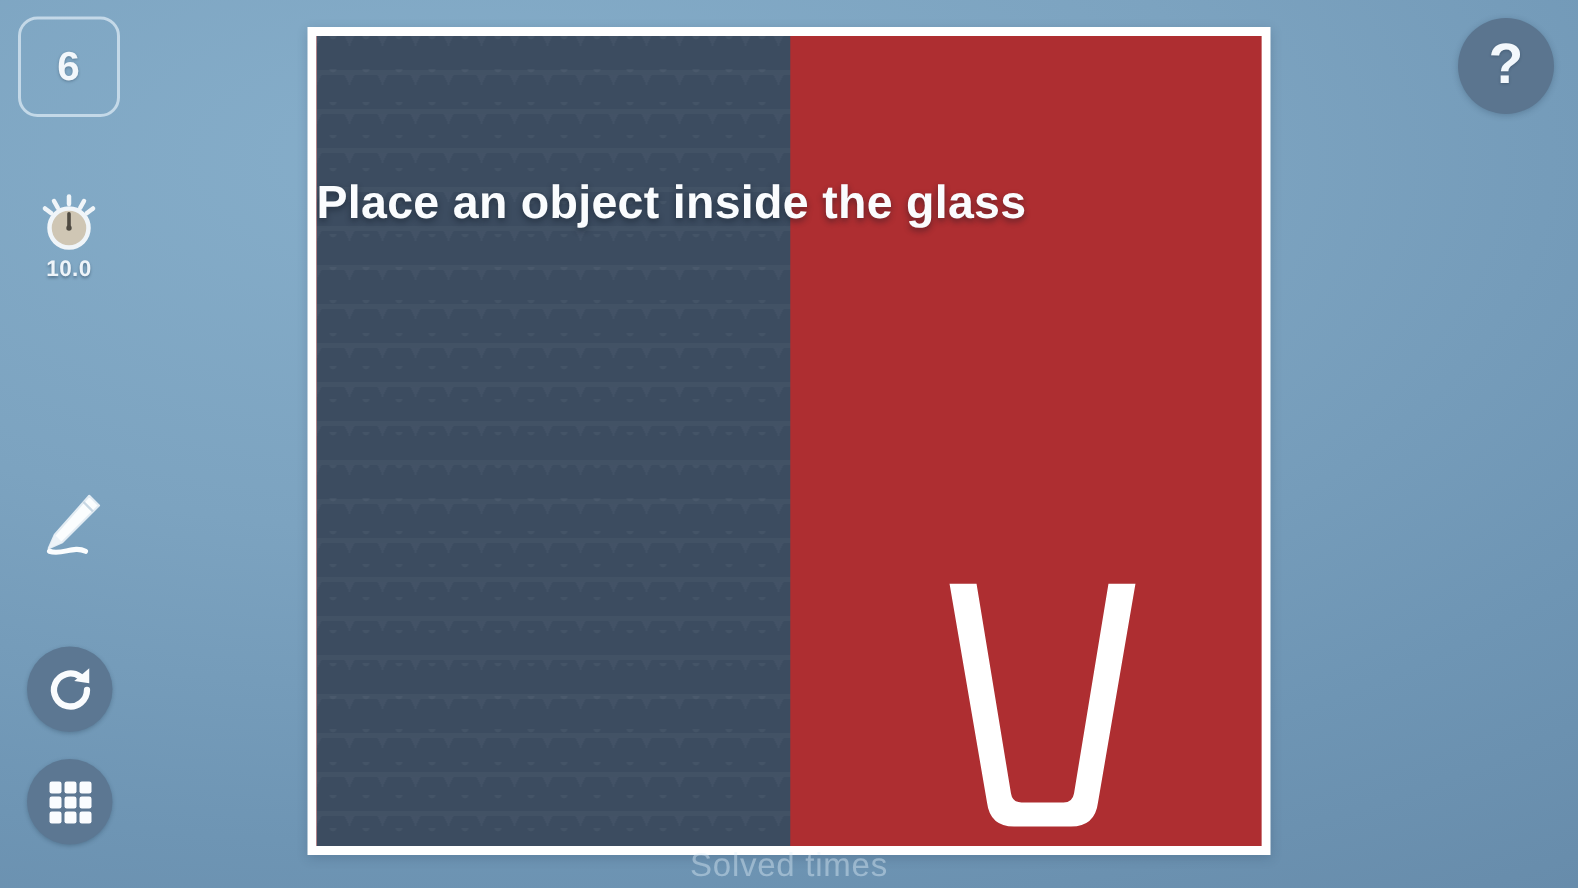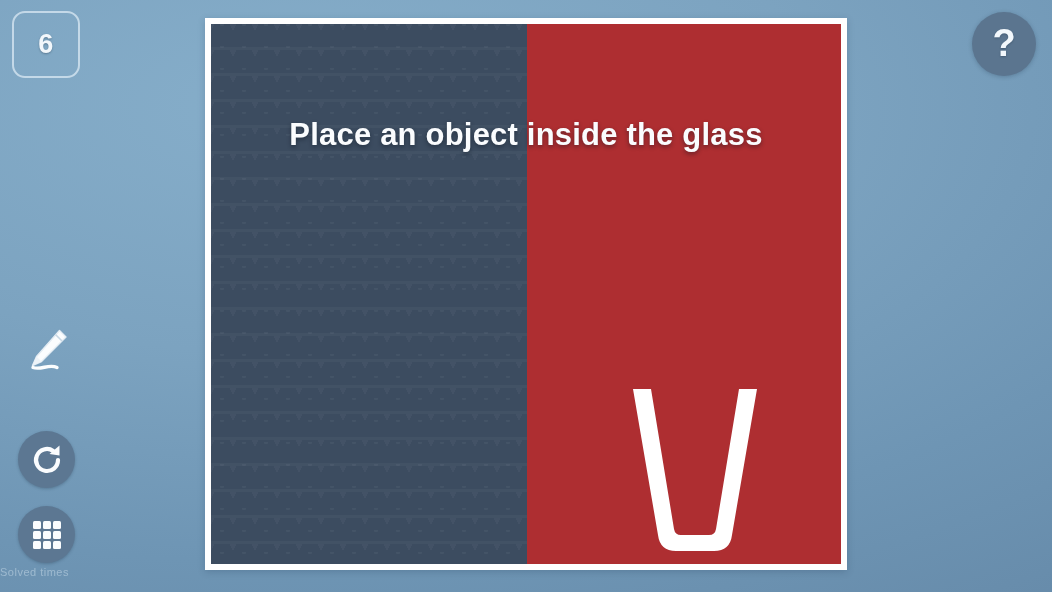--- a/index.html
+++ b/index.html
@@ -111,24 +111,24 @@
     line-height: 1;
     margin-top: -3px;
     text-shadow: 0 1px 2px rgba(20,40,60,0.3);
   }
 
   
   #solved-caption {
     position: absolute;
     left: 0;
     right: 0;
-    bottom: 14px;
-    text-align: left;
+    bottom: 2px;
+    text-align: center;
     color: rgba(225,238,247,0.42);
-    font-size: 11px;
+    font-size: 22px;
     letter-spacing: 0.5px;
   }
 
   
   #play-frame {
     position: absolute;
     left: 205px;
     top: 18px;
     width: 642px;
     height: 552px;
@@ -160,21 +160,20 @@
     position: absolute;
     right: 0; top: 0; bottom: 0;
     width: 49.8%;
     background: #AE2E31;
   }
   #task-text {
     position: absolute;
     left: 0;
     right: 0;
     top: 93px;
-    text-align: center;
     color: #FAFCFE;
     font-size: 31px;
     font-weight: 600;
     letter-spacing: 0.2px;
     text-shadow: 0 2px 4px rgba(10,20,30,0.45);
     z-index: 3;
   }
 
   
   #glass {
@@ -196,20 +195,37 @@
 </style>
 </head>
 <body>
 
 <div id="app">
 
   <div id="level-badge">
     <span class="lvl-num">6</span>
   </div>
 
+  <div class="stat" id="stat-timer">
+    <div class="icon-wrap">
+      <svg width="42" height="42" viewBox="0 0 42 42" aria-hidden="true">
+        <g stroke="#F0F5F9" stroke-width="3" stroke-linecap="round" fill="none">
+          <line x1="21" y1="3" x2="21" y2="8"></line>
+          <line x1="11" y1="6" x2="13.5" y2="10.5"></line>
+          <line x1="31" y1="6" x2="28.5" y2="10.5"></line>
+          <line x1="5" y1="11" x2="9" y2="14"></line>
+          <line x1="37" y1="11" x2="33" y2="14"></line>
+        </g>
+        <circle cx="21" cy="24" r="13" fill="#CFC6B4" stroke="#F0F5F9" stroke-width="3"></circle>
+        <path d="M21 24 L21 14.5" stroke="#4E4A42" stroke-width="2.4" stroke-linecap="round"></path>
+        <circle cx="21" cy="24" r="1.8" fill="#4E4A42"></circle>
+      </svg>
+    </div>
+    <span class="stat-value">10.0</span>
+  </div>
 
 
   <div class="side-btn" id="draw-btn">
     <svg width="56" height="56" viewBox="0 0 56 56" aria-hidden="true">
       <g transform="rotate(0 28 28)">
         <path d="M40.5 9.5 L47 16 L22.5 40.5 L13.5 44.5 L17.5 35.5 Z" fill="#FBFDFE" stroke="#E3ECF3" stroke-width="1.4" stroke-linejoin="round"></path>
         <path d="M36.5 13.5 L43 20" stroke="#C8D7E3" stroke-width="1.6"></path>
         <path d="M13.5 44.5 L17.5 35.5 L22.5 40.5 Z" fill="#EDF3F8"></path>
         <path d="M14 46.5 C22 49.5, 30 42.5, 38 46.5" fill="none" stroke="#FBFDFE" stroke-width="3.4" stroke-linecap="round"></path>
       </g>

